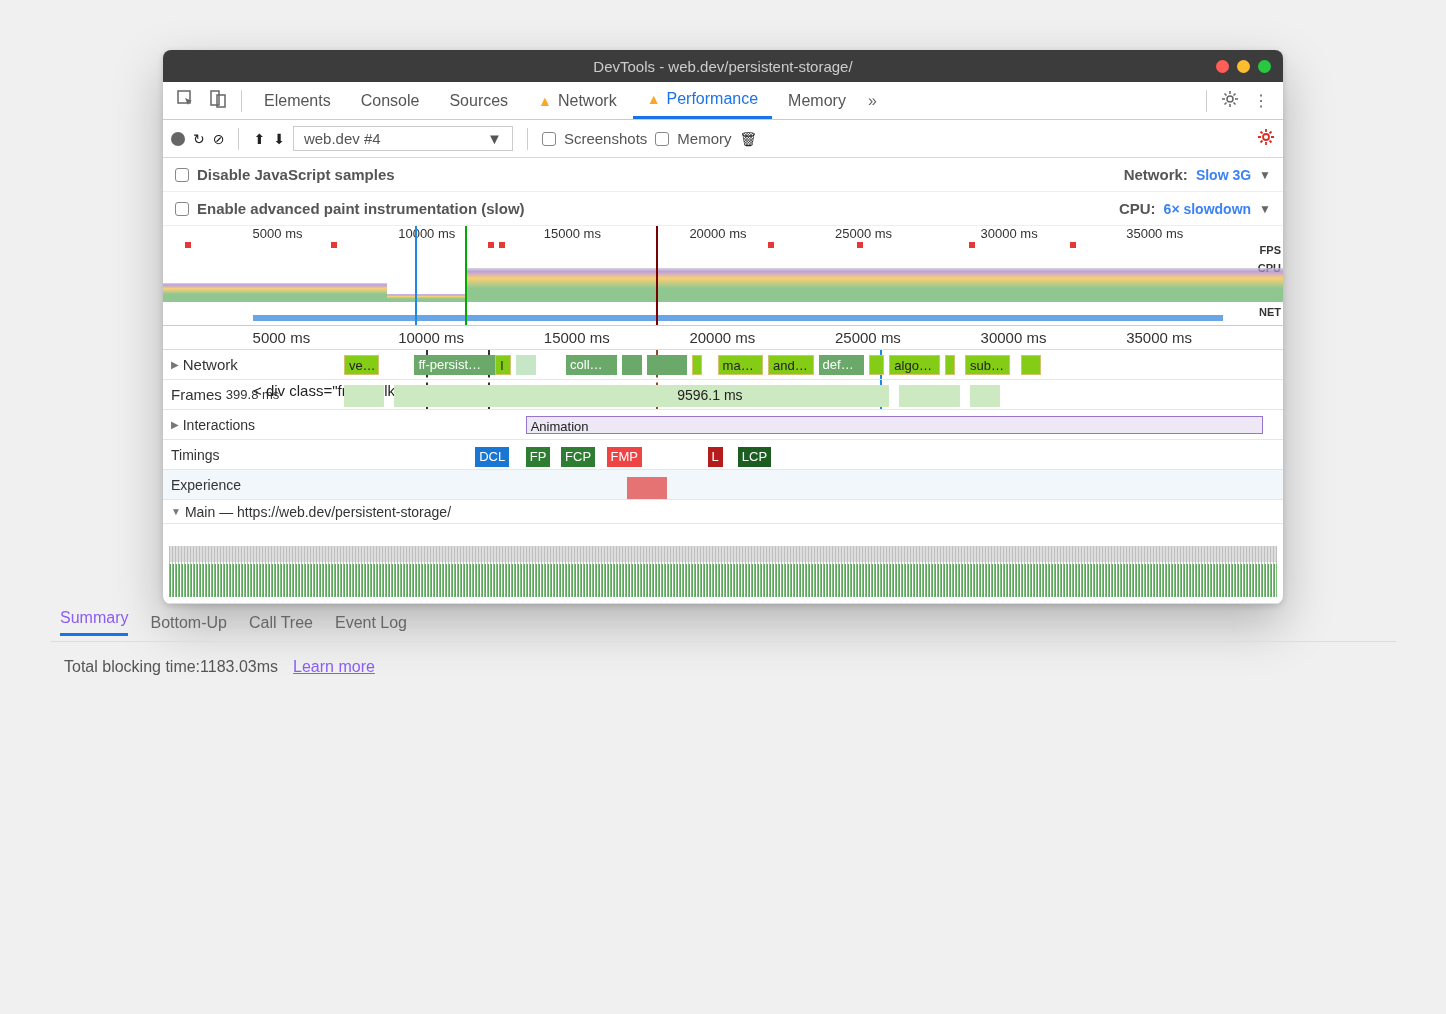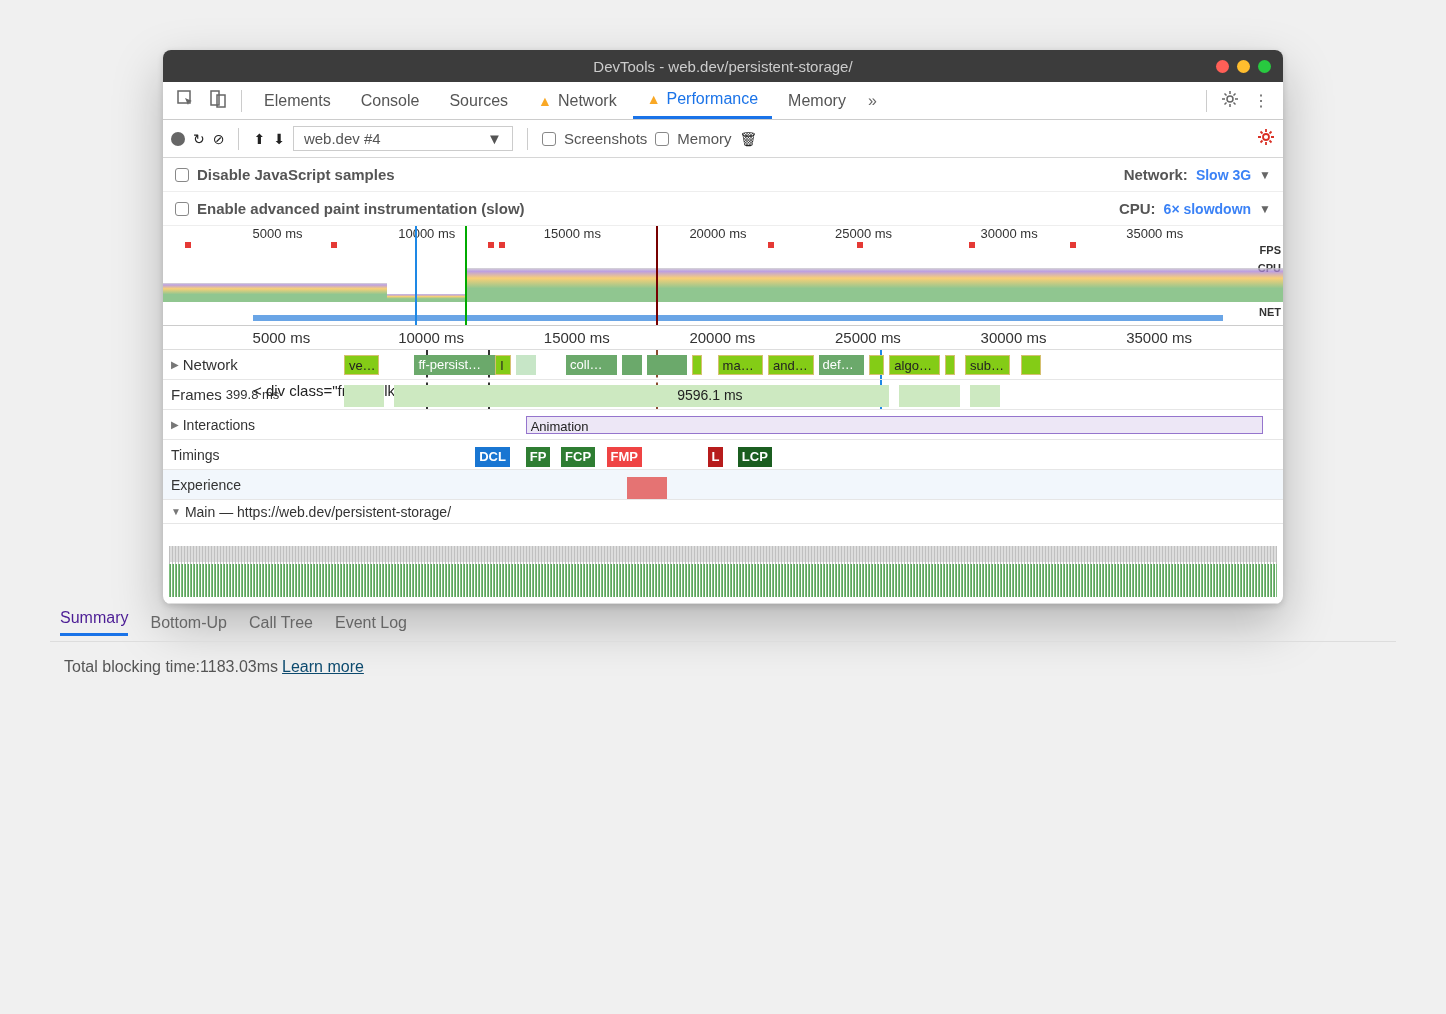--- a/index.html
+++ b/index.html
@@ -40,31 +40,31 @@
   .track { height: 30px; border-bottom: 1px solid #e6e6e6; display: flex; align-items: center; position: relative; }
   .track .name { width: 130px; padding-left: 8px; color: #333; display: flex; align-items: center; gap: 4px; }
   .tri { font-size: 10px; color: #777; }
   .lane { position: absolute; left: 90px; right: 20px; top: 2px; bottom: 2px; }
   .chip { position: absolute; top: 3px; height: 20px; font-size: 13px; color: #222; padding: 2px 4px; overflow: hidden; white-space: nowrap; }
   .chip.tan { background: #84cc16; border: 1px solid #d5c070; }
   .chip.green { background: #6ba96b; color: #fff; }
   .chip.lgreen { background: #c7e6c7; }
   .frameblk { position: absolute; top: 3px; height: 22px; background: #cde9c1; }
   .anim { background: #ede7f6; border: 1px solid #9575cd; }
-  .badge { position: absolute; top: 5px; height: 20px; color: #fff; font-weight: 700; font-size: 13px; padding: 2px 4px; }
+  .badge { position: absolute; top: 5px; height: 20px; color: #fff; font-weight: 400; font-size: 13px; padding: 2px 4px; }
   .b-dcl { background: #1976d2; } .b-fp { background: #2e7d32; } .b-fcp { background: #2e7d32; } .b-fmp { background: #ef4444; }
   .b-l { background: #b71c1c; } .b-lcp { background: #1b5e20; }
   .exp { background: #e57373; }
   .main { height: 80px; border-bottom: 1px solid #ddd; position: relative; overflow: hidden; }
   .flame { position: absolute; left: 6px; right: 6px; top: 22px; bottom: 6px; background: repeating-linear-gradient(90deg,#c0c0c0 0 1px,transparent 1px 3px),linear-gradient(180deg,#ddd 0 16px,transparent 16px); }
   .flame2 { position: absolute; left: 6px; right: 6px; top: 40px; bottom: 6px; background: repeating-linear-gradient(90deg,#7fbf7f 0 1px,#5fa35f 1px 2px,transparent 2px 3px); }
   .bottombar { height: 38px; border-bottom: 1px solid #ddd; display: flex; align-items: center; padding: 0 10px; gap: 22px; font-size: 16px; color: #666; }
-  .bottombar .btab.active { color: #4c1d95; border-bottom: 3px solid #1a73e8; padding-bottom: 6px; }
+  .bottombar .btab.active { color: #8b5cf6; border-bottom: 3px solid #1a73e8; padding-bottom: 6px; }
   .footer { height: 50px; display: flex; align-items: center; padding: 0 14px; font-size: 16px; color: #555; }
-  .footer a { text-decoration: underline; color: #0c4a6e; margin-left: 4px; }
+  .footer a { text-decoration: underline; color: #8b5cf6; margin-left: 15px; }
   .warn { color: #f9a825; font-size: 14px; }
   .dashed { position: absolute; top: 0; bottom: 0; border-left: 2px dashed #333; }
   .solid { position: absolute; top: 0; bottom: 0; border-left: 2px solid #1e88e5; }
 </style>
 </head>
 <body>
 
 <div class="window">
   <div class="titlebar">
     <div class="traffic">

